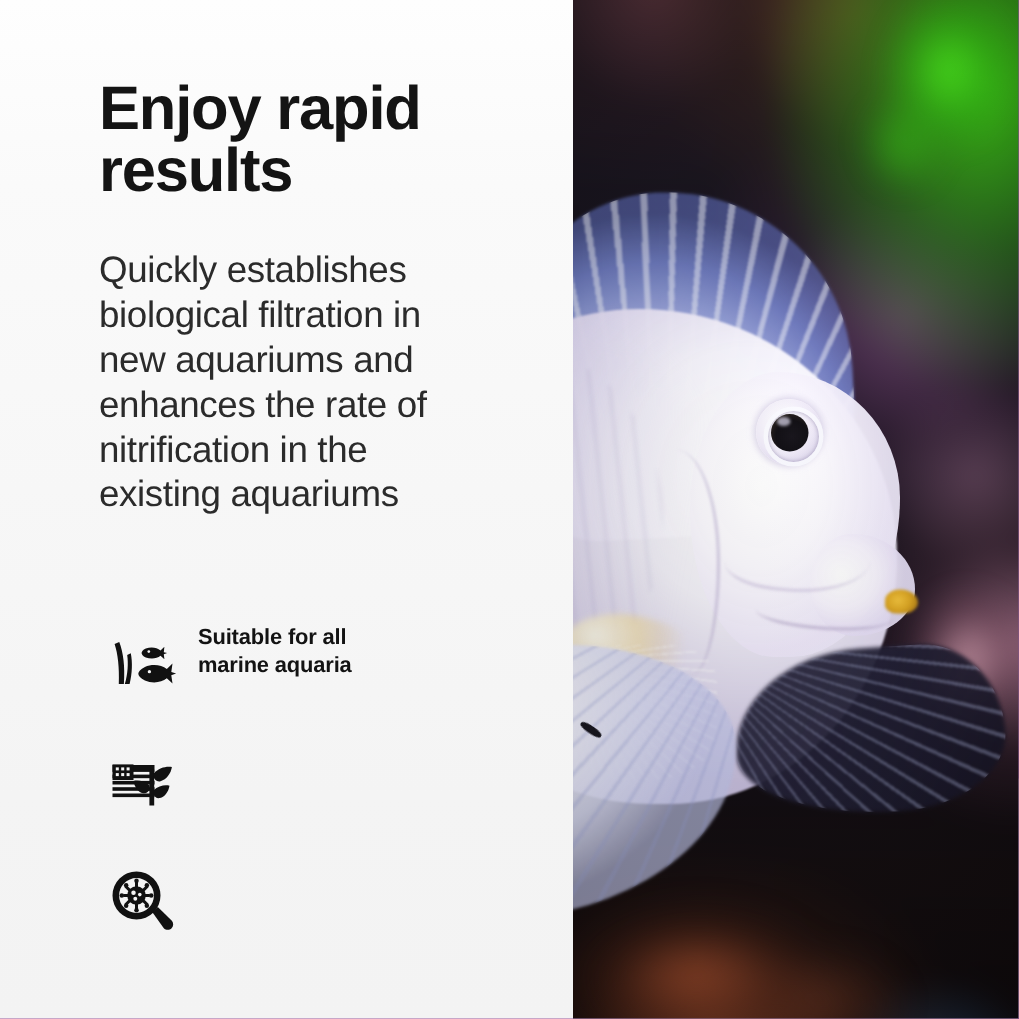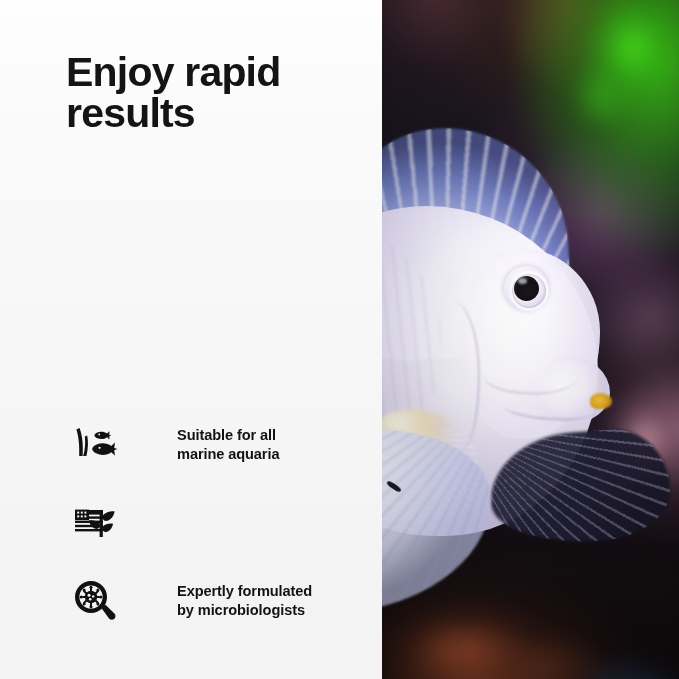--- a/index.html
+++ b/index.html
@@ -46,24 +46,23 @@
     color:#2b2b2b;
   }
 
   
   .features{
     position:absolute;left:0;top:416px;width:300px;
     list-style:none;margin:0;padding:0;
   }
   .feature{
     position:relative;
-    display:flex;align-items:center;
+    display:flex;
     height:58px;
     margin-bottom:20px;
-    gap:45px;
   }
   .feature:last-child{margin-bottom:0;}
   .feature-icon{
     flex:0 0 58px;width:58px;height:58px;
     display:flex;align-items:center;justify-content:center;
   }
   .feature-icon svg{display:block;}
   .feature-text{
     margin-left:8px;
     font-size:14.6px;
@@ -315,20 +314,21 @@
 </head>
 <body>
 
 <div class="product-card">
 
   <section class="copy-panel">
     <div class="copy-inner">
 
       <h1 class="headline">Enjoy rapid results</h1>
 
+      <p class="subcopy">Quickly establishes biological filtration in new aquariums and enhances the rate of nitrification in the existing aquariums</p>
 
       <ul class="features">
 
         <li class="feature">
           <span class="feature-icon">
             <svg width="52" height="52" viewBox="0 0 52 52" aria-hidden="true">
               <g fill="#111111">
                 <path d="M10.5 9 C13.2 16, 14.4 25, 13.6 37 L10.2 37 C10.6 26, 9.6 17, 7.4 10.4 Z"></path>
                 <path d="M18.2 16.5 C19.4 22.5, 19.2 30, 17.4 37 L14.2 37 C16.2 30.5, 16.6 23, 15.8 17.6 Z"></path>
                 <path d="M28.2 13.4 C31.6 12.1, 35.6 12.6, 38 14.6 L40.6 12.2 L40.2 15.8 L42.4 16.4 L40.2 17.2 L40.6 20.5 L38 18.2 C35.6 20.2, 31.6 20.6, 28.2 19.3 C26.2 18.5, 25.4 17.1, 25.4 16.3 C25.4 15.6, 26.2 14.2, 28.2 13.4 Z"></path>
@@ -395,22 +395,20 @@
                 </g>
                 <circle cx="22" cy="22" r="6.2"></circle>
                 <g fill="#f5f5f5">
                   <circle cx="20" cy="20.2" r="1.5"></circle>
                   <circle cx="24.2" cy="21.4" r="1.2"></circle>
                   <circle cx="21.2" cy="24.2" r="1.3"></circle>
                 </g>
               </g>
             </svg>
           </span>
-          <span class="feature-text">Expertly formulated
-by microbiologists</span>
         </li>
 
       </ul>
     </div>
   </section>
 
   <section class="photo-panel">
     <div class="photo-stage">
 
       <div class="reef">

